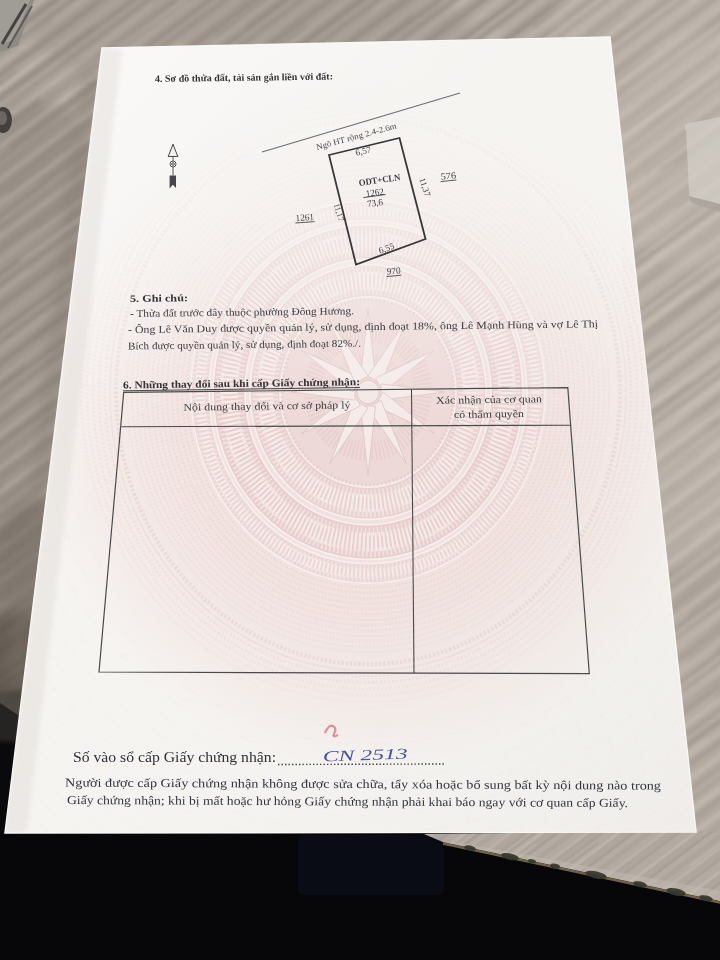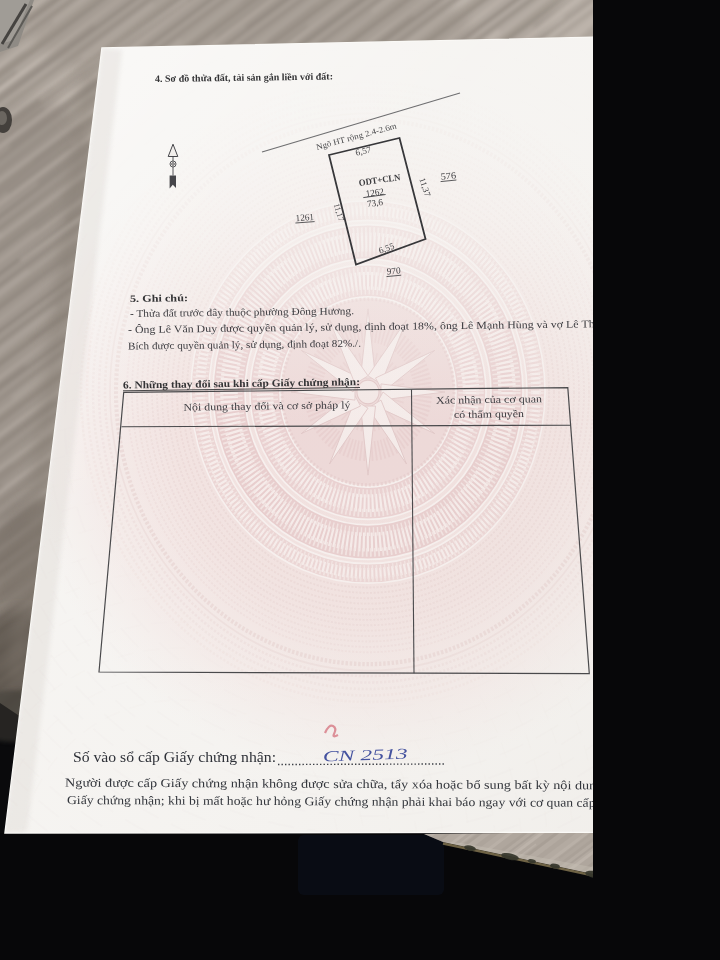--- a/index.html
+++ b/index.html
@@ -1,15 +1,15 @@
 <!DOCTYPE html>
 <html><head><meta charset="utf-8">
 <style>
 html,body{margin:0;padding:0;background:#070709;}
-#stage{width:593px;height:960px;overflow:hidden;position:relative;font-family:"Liberation Serif",serif;}
+#stage{width:720px;height:960px;overflow:hidden;position:relative;font-family:"Liberation Serif",serif;}
 </style></head>
 <body>
 <div id="stage">
 <svg width="720" height="960" viewBox="0 0 720 960" xmlns="http://www.w3.org/2000/svg">
 <defs>
 <linearGradient id="woodtone" x1="0" y1="0" x2="1" y2="1">
  <stop offset="0" stop-color="#9b938b"></stop>
  <stop offset="0.45" stop-color="#aaa199"></stop>
  <stop offset="1" stop-color="#a79e95"></stop>
 </linearGradient>

